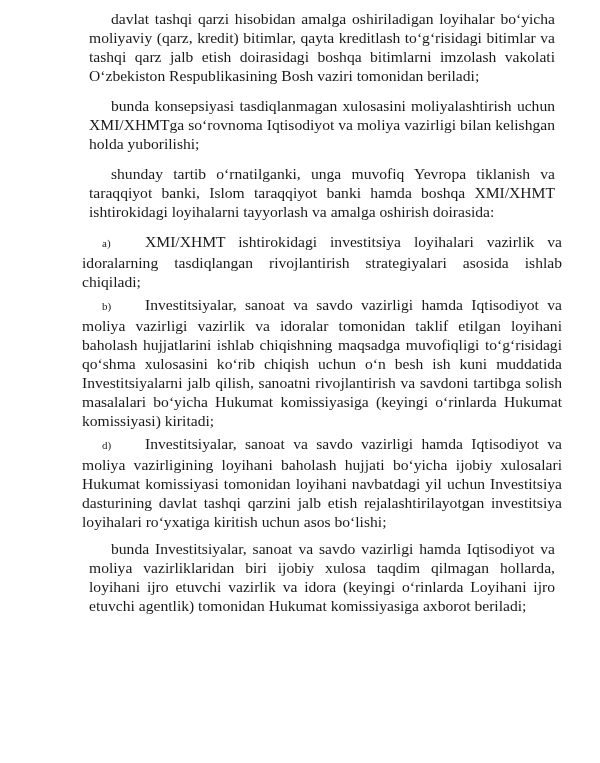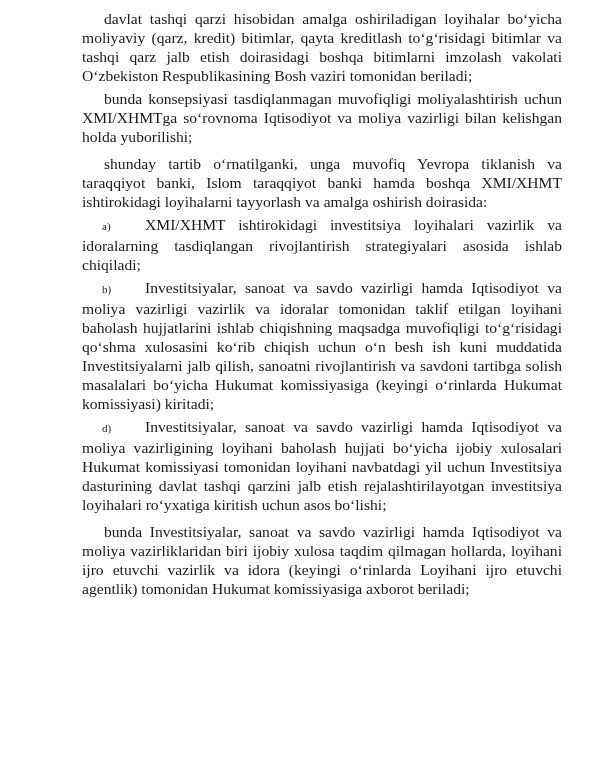--- a/index.html
+++ b/index.html
@@ -3,35 +3,35 @@
 <meta charset="utf-8">
 <style>
   html, body { margin: 0; padding: 0; background: #ffffff; }
   body { width: 600px; height: 763px; overflow: hidden; position: relative; }
   .page {
     position: absolute; left: 78px; top: 9px; width: 488px;
     font-family: "Liberation Serif", "DejaVu Serif", serif;
     font-size: 15.6px; line-height: 19px; color: #1a1a1a;
     text-align: justify;
   }
-  .p { margin: 4px; text-indent: 22px; }
+  .p { margin: 11px; text-indent: 22px; }
   .gap { margin-top: 8px; }
   .gap-0 { margin-top: 0; }
   .li { margin: 4px; text-indent: 20px; }
   .li .marker {
     display: inline-block; width: 43px; text-indent: 0;
     font-size: 11px;
   }
 </style>
 </head>
 <body>
 
 <div class="page">
   <p class="p gap-0">davlat tashqi qarzi hisobidan amalga oshiriladigan loyihalar bo‘yicha moliyaviy (qarz, kredit) bitimlar, qayta kreditlash to‘g‘risidagi bitimlar va tashqi qarz jalb etish doirasidagi boshqa bitimlarni imzolash vakolati O‘zbekiston Respublikasining Bosh vaziri tomonidan beriladi;</p>
-  <p class="p gap-0">bunda konsepsiyasi tasdiqlanmagan muvofiqligi moliyalashtirish uchun XMI/XHMTga so‘rovnoma Iqtisodiyot va moliya vazirligi bilan kelishgan holda yuborilishi;</p>
+  <p class="p gap-0">bunda konsepsiyasi tasdiqlanmagan xulosasini moliyalashtirish uchun XMI/XHMTga so‘rovnoma Iqtisodiyot va moliya vazirligi bilan kelishgan holda yuborilishi;</p>
   <p class="p gap">shunday tartib o‘rnatilganki, unga muvofiq Yevropa tiklanish va taraqqiyot banki, Islom taraqqiyot banki hamda boshqa XMI/XHMT ishtirokidagi loyihalarni tayyorlash va amalga oshirish doirasida:</p>
 
   <p class="li gap">
     <span class="marker">a)</span><span>XMI/XHMT ishtirokidagi investitsiya loyihalari vazirlik va idoralarning tasdiqlangan rivojlantirish strategiyalari asosida ishlab chiqiladi;</span>
   </p>
   <p class="li gap">
     <span class="marker">b)</span><span>Investitsiyalar, sanoat va savdo vazirligi hamda Iqtisodiyot va moliya vazirligi vazirlik va idoralar tomonidan taklif etilgan loyihani baholash hujjatlarini ishlab chiqishning maqsadga muvofiqligi to‘g‘risidagi qo‘shma xulosasini ko‘rib chiqish uchun o‘n besh ish kuni muddatida Investitsiyalarni jalb qilish, sanoatni rivojlantirish va savdoni tartibga solish masalalari bo‘yicha Hukumat komissiyasiga (keyingi o‘rinlarda Hukumat komissiyasi) kiritadi;</span>
   </p>
   <p class="li gap">
     <span class="marker">d)</span><span>Investitsiyalar, sanoat va savdo vazirligi hamda Iqtisodiyot va moliya vazirligining loyihani baholash hujjati bo‘yicha ijobiy xulosalari Hukumat komissiyasi tomonidan loyihani navbatdagi yil uchun Investitsiya dasturining davlat tashqi qarzini jalb etish rejalashtirilayotgan investitsiya loyihalari ro‘yxatiga kiritish uchun asos bo‘lishi;</span>

